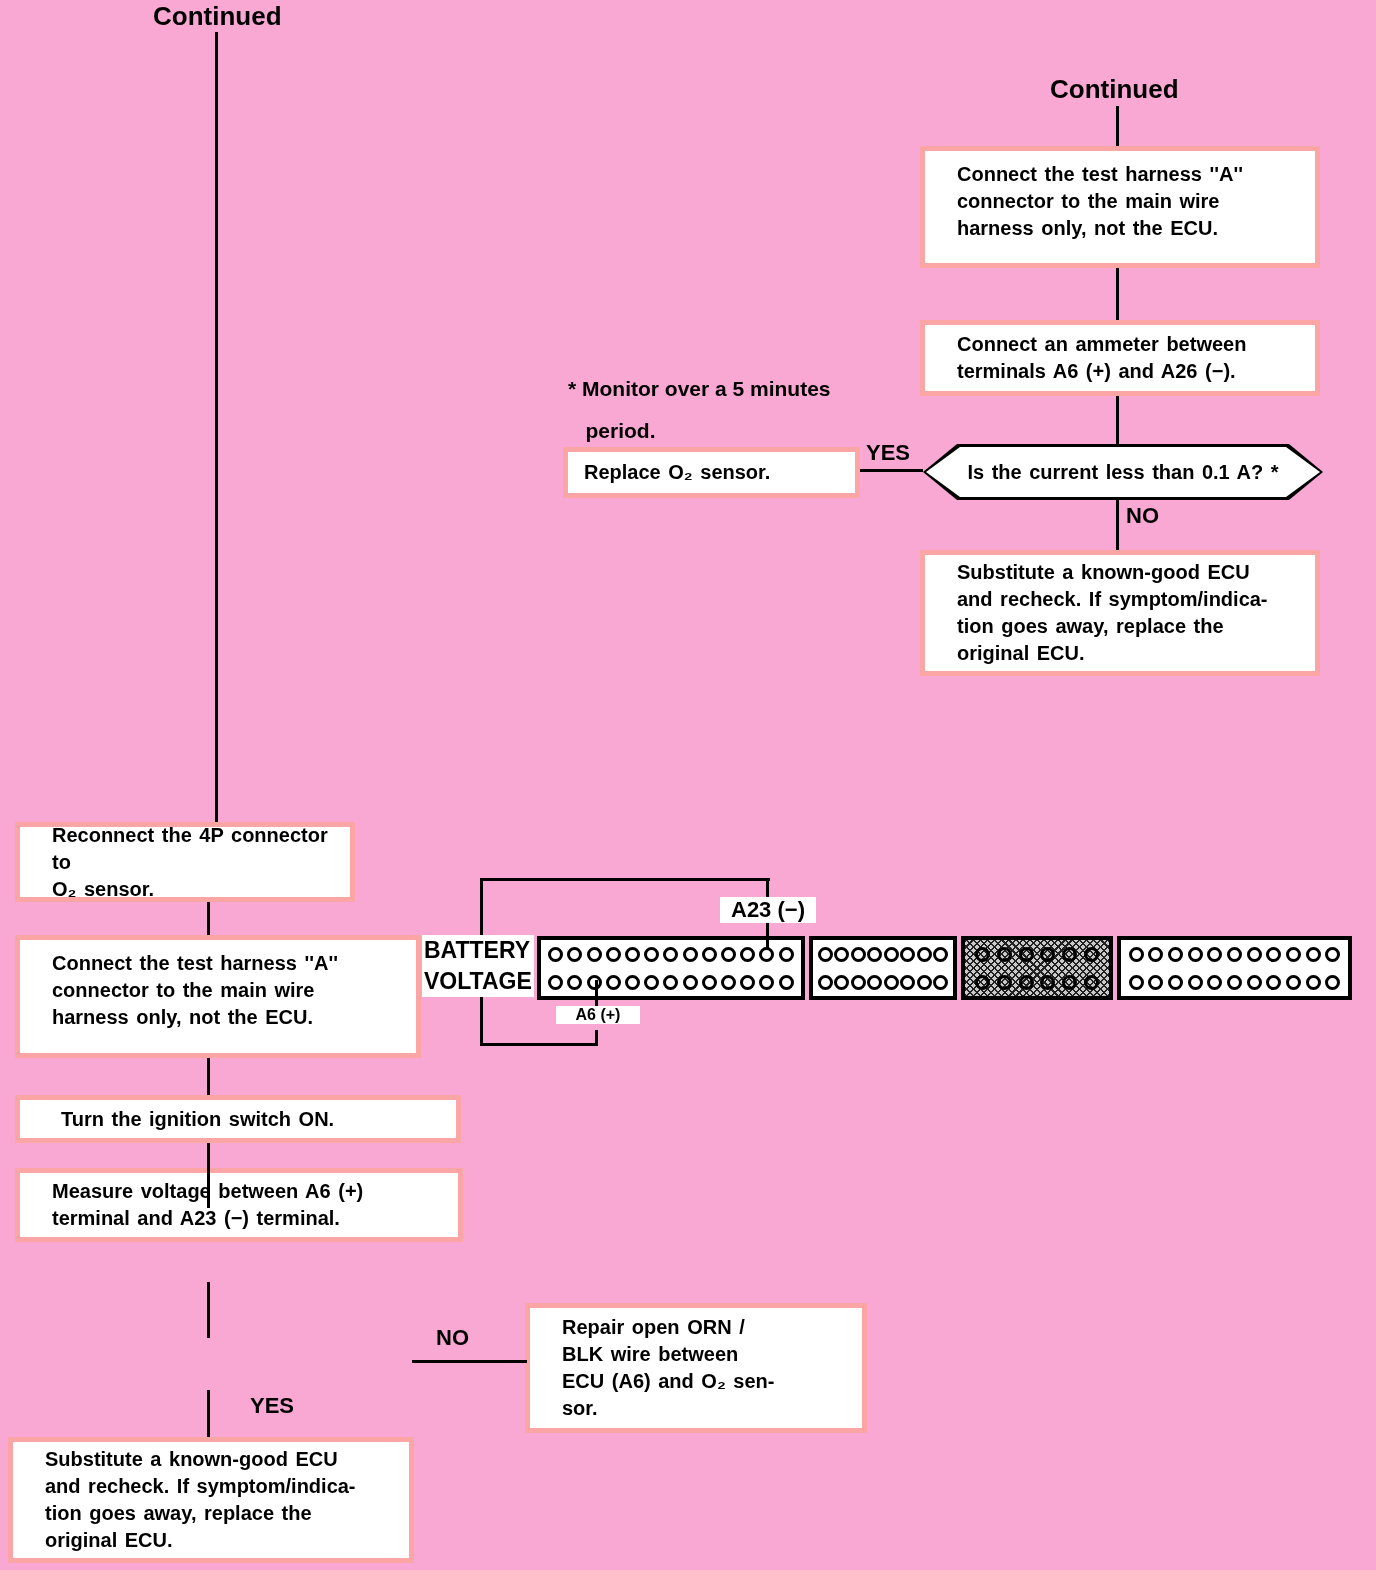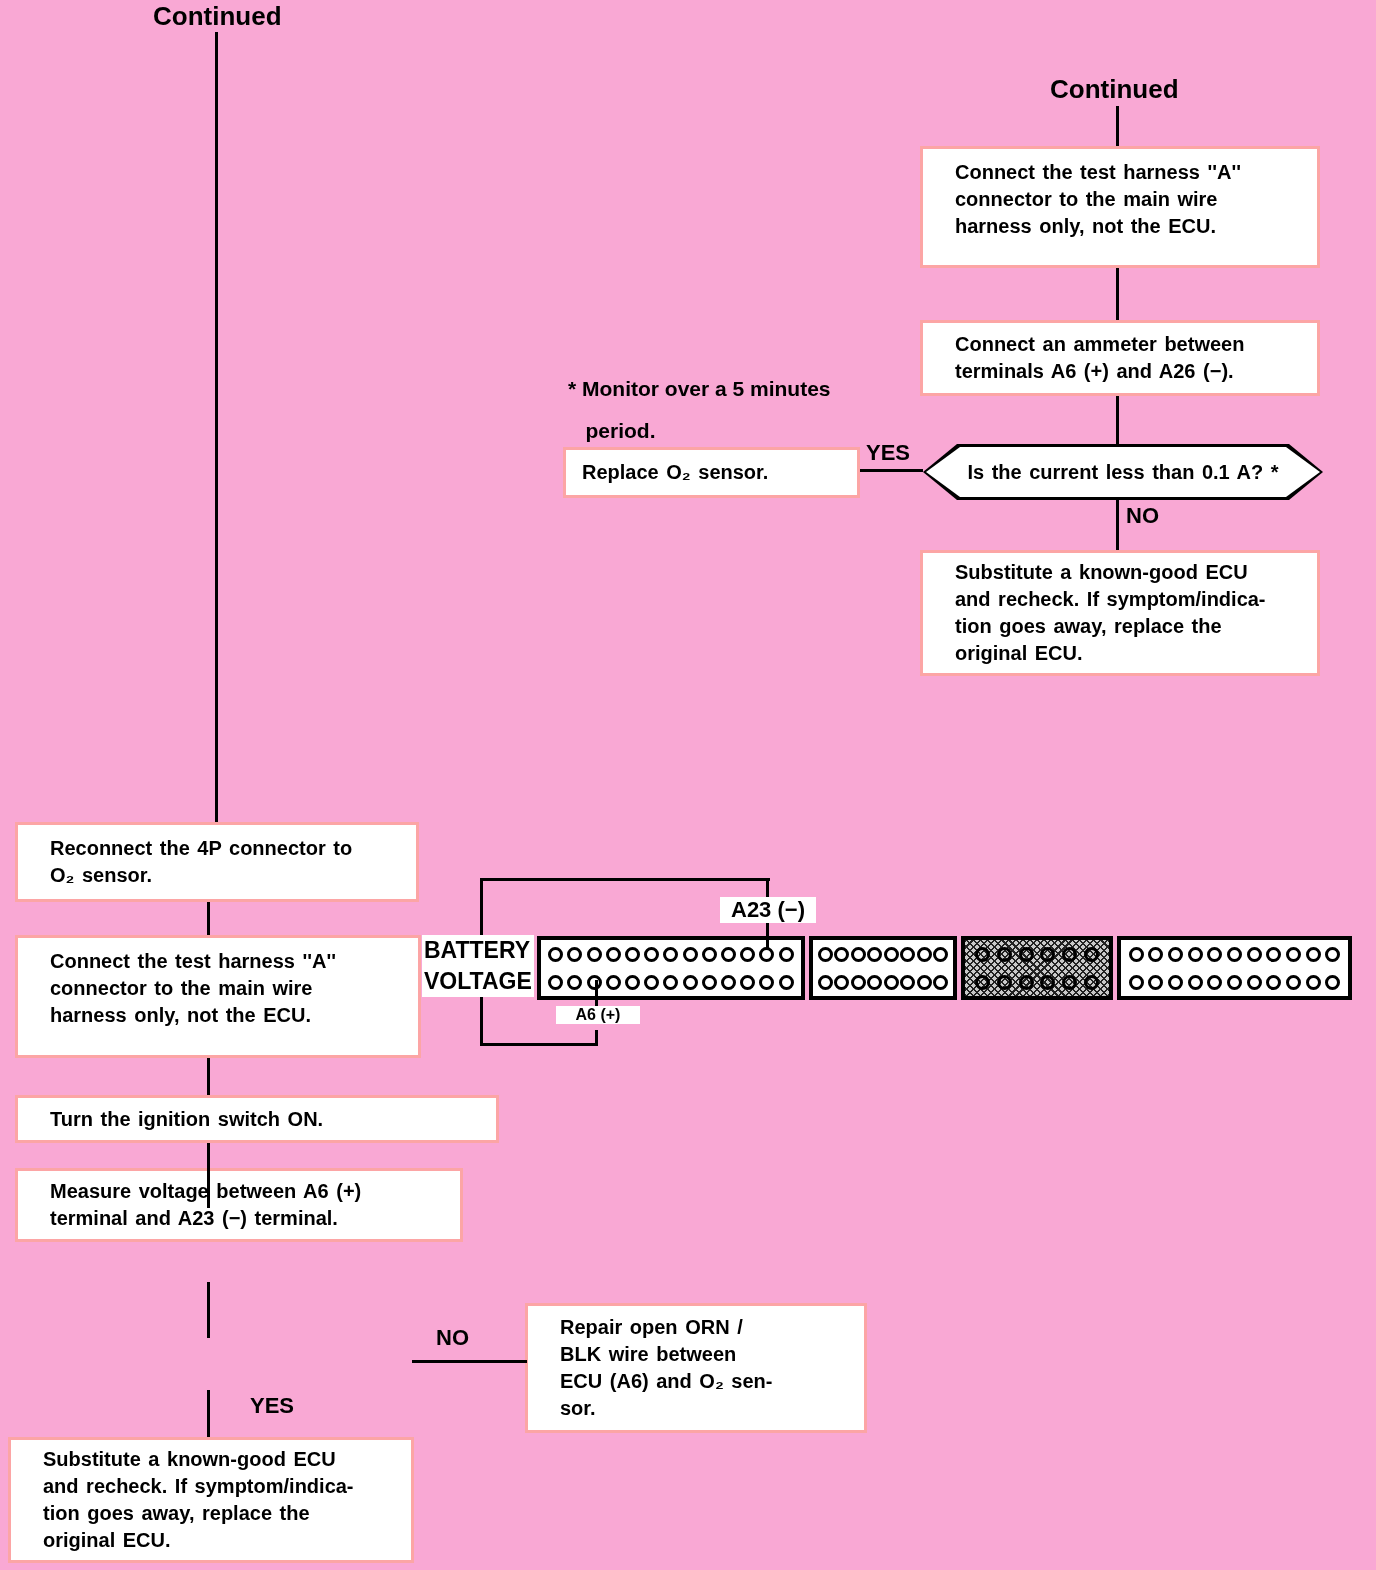--- a/index.html
+++ b/index.html
@@ -1,18 +1,18 @@
 <!DOCTYPE html>
 <html><head>
 <meta charset="utf-8">
 <style>
   html,body{margin:0;padding:0;background:#fff;}
   .canvas{position:relative;width:1376px;height:1570px;background:#f9a8d4;overflow:hidden;
           font-family:"Liberation Sans","DejaVu Sans",sans-serif;color:#000;}
-  .box{position:absolute;border:3px solid #fca5a5;background:#fff;display:flex;align-items:center;
+  .box{position:absolute;border:5px solid #fca5a5;background:#fff;display:flex;align-items:center;
        z-index:1;box-sizing:border-box;}
   .box.top-align{align-items:flex-start;}
   .box-text{font-weight:700;font-size:20px;line-height:27px;white-space:pre-line;
             word-spacing:2px;padding:10px 14px 10px 32px;}
   .ln{position:absolute;background:#000;z-index:2;}
   .lbl{position:absolute;font-weight:700;z-index:3;}
   .continued{font-size:26px;line-height:28px;}
   .yesno{font-size:22px;line-height:24px;}
   .note{font-size:21px;line-height:42px;white-space:pre;}
   .batt{left:422px;top:935px;font-size:23px;line-height:31px;white-space:pre-line;
@@ -40,34 +40,34 @@
   .shaded .pin{background:transparent;}
 </style>
 </head>
 <body>
 
 <div class="canvas">
 
   <div class="lbl continued" style="left:153px;top:2px;">Continued</div>
   <div class="ln" style="left:215px;top:32px;width:3px;height:790px;"></div>
 
-  <div class="box" style="left:15px;top:822px;width:404px;height:80px;">
+  <div class="box" style="left:15px;top:822px;width:340px;height:80px;">
     <div class="box-text">Reconnect the 4P connector to
 O₂ sensor.</div>
   </div>
   <div class="ln" style="left:207px;top:902px;width:3px;height:33px;"></div>
 
   <div class="box top-align" style="left:15px;top:935px;width:406px;height:123px;">
     <div class="box-text">Connect the test harness ''A''
 connector to the main wire
 harness only, not the ECU.</div>
   </div>
   <div class="ln" style="left:207px;top:1058px;width:3px;height:37px;"></div>
 
-  <div class="box" style="left:15px;top:1095px;width:484px;height:48px;">
+  <div class="box" style="left:15px;top:1095px;width:446px;height:48px;padding-left:9px;">
     <div class="box-text">Turn the ignition switch ON.</div>
   </div>
   <div class="ln" style="left:207px;top:1143px;width:3px;height:65px;"></div>
 
   <div class="box" style="left:15px;top:1168px;width:448px;height:74px;">
     <div class="box-text">Measure voltage between A6 (+)
 terminal and A23 (−) terminal.</div>
   </div>
   <div class="ln" style="left:207px;top:1282px;width:3px;height:56px;"></div>
 

